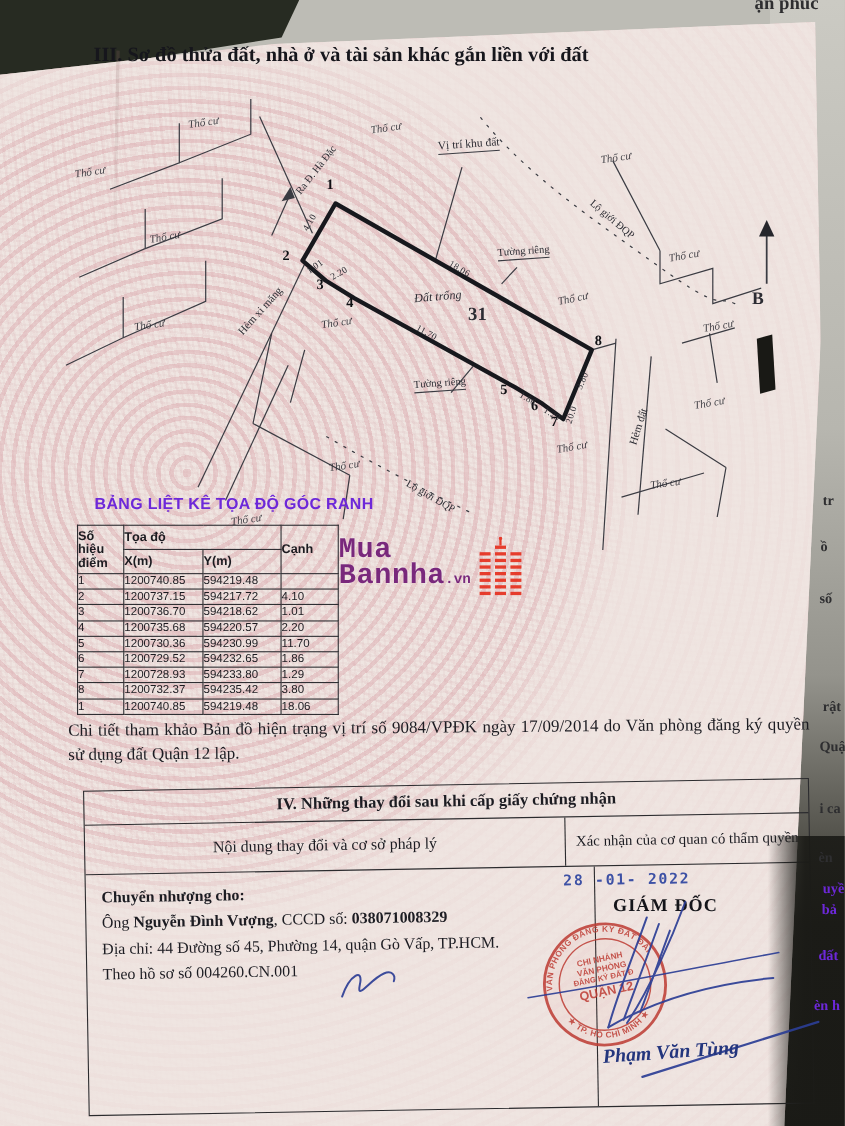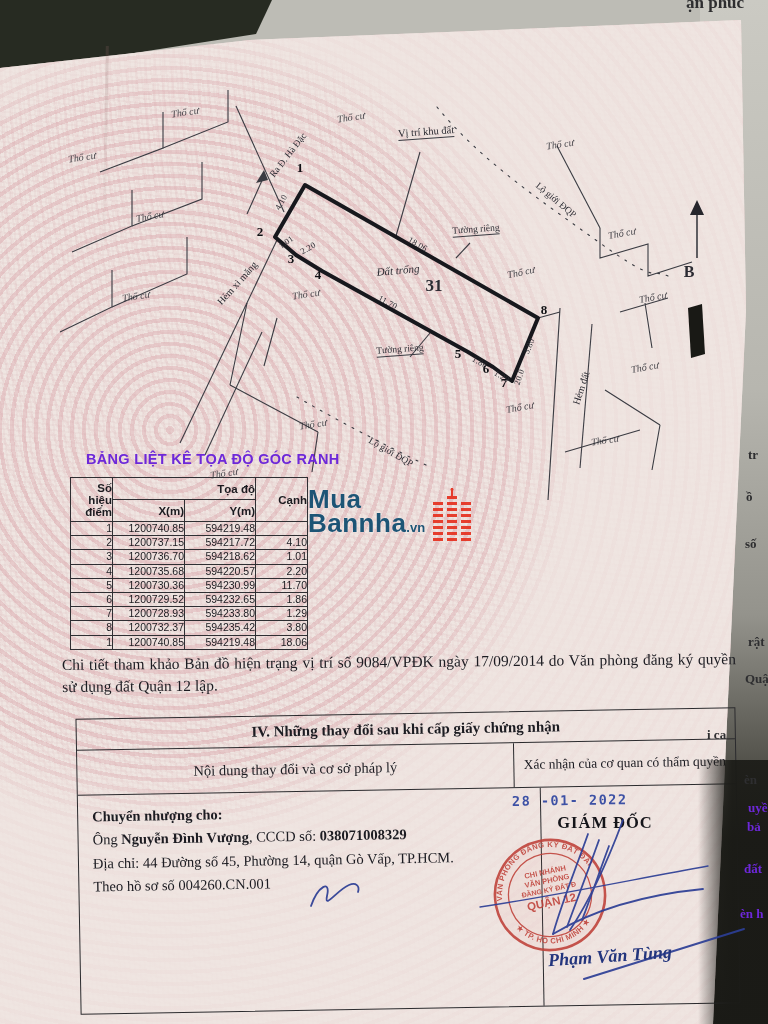--- a/index.html
+++ b/index.html
@@ -38,21 +38,21 @@
   .thocu{font-style:italic;font-size:10px;opacity:.88;}
   .dim{font-size:8.5px;letter-spacing:.3px;}
   .pt{font-weight:bold;font-size:13px;color:#101014;}
   .underl{border-bottom:1px solid #3a3b42;padding-bottom:1px;}
 
   
   #ctable-title{left:86px;top:451px;font-family:"Liberation Sans",sans-serif;font-weight:bold;
     font-size:14.5px;color:#6d28d9;letter-spacing:.3px;}
   table.coords{position:absolute;left:70px;top:477px;width:237px;border-collapse:collapse;
     table-layout:fixed;font-family:"Liberation Sans",sans-serif;color:#1b1b20;}
-  table.coords td{border:1.5px solid #2f2f33;text-align:right;padding:0;}
+  table.coords td{border:1.5px solid #2f2f33;text-align:left;padding:0;}
   table.coords .hdr{font-weight:bold;font-size:11.5px;height:22px;}
   table.coords .data td{font-size:10.5px;height:13.2px;line-height:13px;}
 
   #note{left:62px;top:651px;width:674px;font-size:15.5px;line-height:1.42;color:#1c1c22;
     text-align:justify;transform:rotate(-.5deg);}
 
   
   #t4{left:78px;top:713px;width:658px;height:294px;border:1.6px solid #2b2b2e;transform:rotate(-1deg);
     color:#1c1c22;}
   #t4 .row1{height:30px;line-height:30px;text-align:center;font-weight:bold;font-size:15px;
@@ -60,21 +60,21 @@
   #t4 .row2{display:flex;height:44px;border-bottom:1.4px solid #2b2b2e;}
   #t4 .c-left{width:436px;border-right:1.4px solid #2b2b2e;display:flex;align-items:center;justify-content:center;font-size:14.5px;text-align:center;}
   #t4 .c-right{flex:1;display:flex;align-items:center;justify-content:center;font-size:13.5px;text-align:center;line-height:1.25;padding:0 8px;}
   #t4 .body{display:flex;height:218px;}
   #t4 .b-left{width:436px;border-right:1.4px solid #2b2b2e;padding:10px 12px 0 14px;font-size:14.5px;line-height:1.62;}
   #t4 .b-right{flex:1;}
   .bold{font-weight:bold;}
 
   
   #wm{left:308px;top:488px;display:flex;gap:6px;opacity:.92;z-index:6;}
-  #wm .wtxt{font-family:Liberation Sans, sans-serif;font-weight:bold;color:#0c4a6e;line-height:.92;
+  #wm .wtxt{font-family:Liberation Mono, monospace;font-weight:bold;color:#701a75;line-height:.92;
     font-size:26px;letter-spacing:.5px;text-shadow:0 0 2px rgba(255,255,255,.55);}
   #wm .tld{font-size:13px;letter-spacing:0;}
 
   
   #date-stamp{left:512px;top:792px;font-family:"DejaVu Sans Mono",monospace;font-weight:bold;
     font-size:13.5px;letter-spacing:1.5px;color:#3d51a5;transform:rotate(-1deg);z-index:7;}
   #director{left:538px;top:813px;width:134px;text-align:center;font-weight:bold;font-size:16.5px;
     letter-spacing:1px;color:#15151a;z-index:7;}
   #stamp{left:492px;top:837px;width:116px;height:116px;transform:rotate(-12deg);opacity:.88;z-index:7;}
   #stamp .ctr{position:absolute;left:0;top:30px;width:116px;text-align:center;color:#bf4038;
@@ -92,20 +92,21 @@
 <div id="scene">
 
   <div class="abs" id="dark-corner"></div>
   <div class="abs" id="right-strip"></div>
   <div class="abs frag" style="left:686px;top:-7px;font-size:17px;">ận phúc</div>
   <div class="abs" id="top-line"></div>
 
   <div class="abs" id="page"></div>
   <div class="abs" id="crease"></div>
 
+  <div class="abs" id="title3">III. Sơ đồ thửa đất, nhà ở và tài sản khác gắn liền với đất</div>
 
   <svg class="layer" width="768" height="1024" viewBox="0 0 768 1024">
     <g stroke="#3a3b42" stroke-width="1.1" fill="none">
       <path d="M100,172 L163,148 L163,112"></path>
       <path d="M163,148 L228,122 L228,90"></path>
       <path d="M72,252 L132,226 L132,190"></path>
       <path d="M132,226 L202,199 L202,162"></path>
       <path d="M60,332 L112,307 L112,270"></path>
       <path d="M112,307 L187,274 L187,237"></path>
       <path d="M236,106 L284,212"></path>
@@ -353,20 +354,20 @@
     </g>
   </svg>
   <div class="abs" id="signer">Phạm Văn Tùng</div>
 
   <div class="abs" id="br-shadow"></div>
   <div class="abs frag" style="left:748px;top:447px;">tr</div>
   <div class="abs frag" style="left:746px;top:489px;">ồ</div>
   <div class="abs frag" style="left:745px;top:536px;">số</div>
   <div class="abs frag" style="left:748px;top:634px;">rật</div>
   <div class="abs frag" style="left:745px;top:671px;">Quậ</div>
-  <div class="abs frag" style="left:707px;top:727px;">i ca</div>
+  <div class="abs frag" style="left:745px;top:727px;">i ca</div>
   <div class="abs frag" style="left:744px;top:772px;">èn</div>
   <div class="abs frag light" style="left:748px;top:800px;">uyề</div>
   <div class="abs frag light" style="left:747px;top:819px;">bả</div>
   <div class="abs frag light" style="left:744px;top:861px;">đất</div>
   <div class="abs frag light" style="left:740px;top:906px;">èn h</div>
 
 </div>
 
 </body></html>

